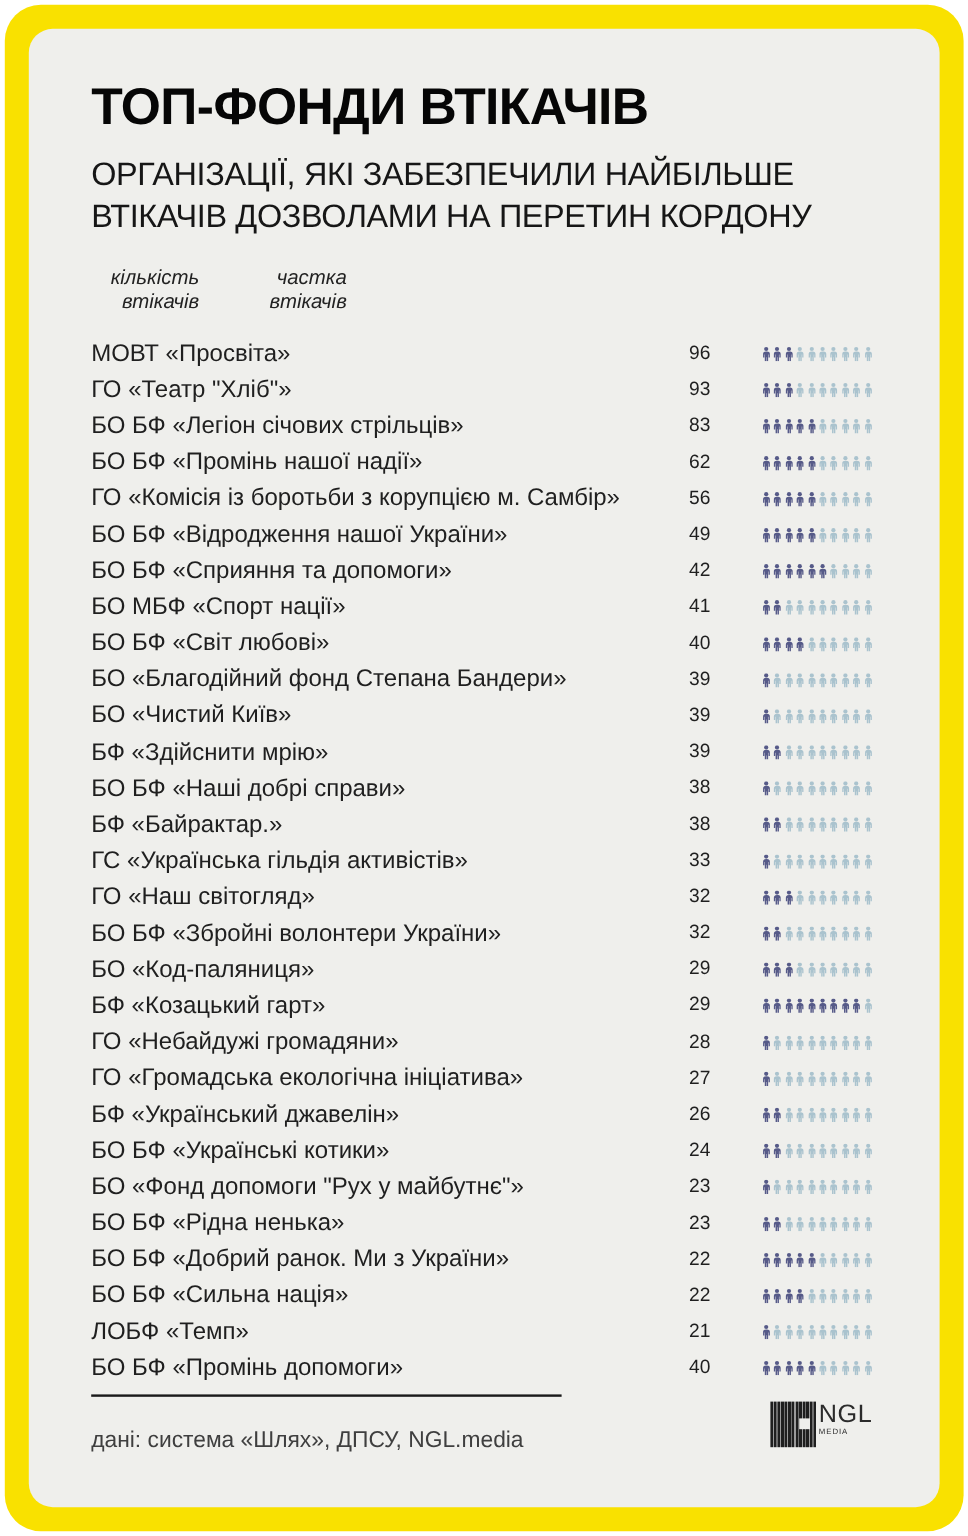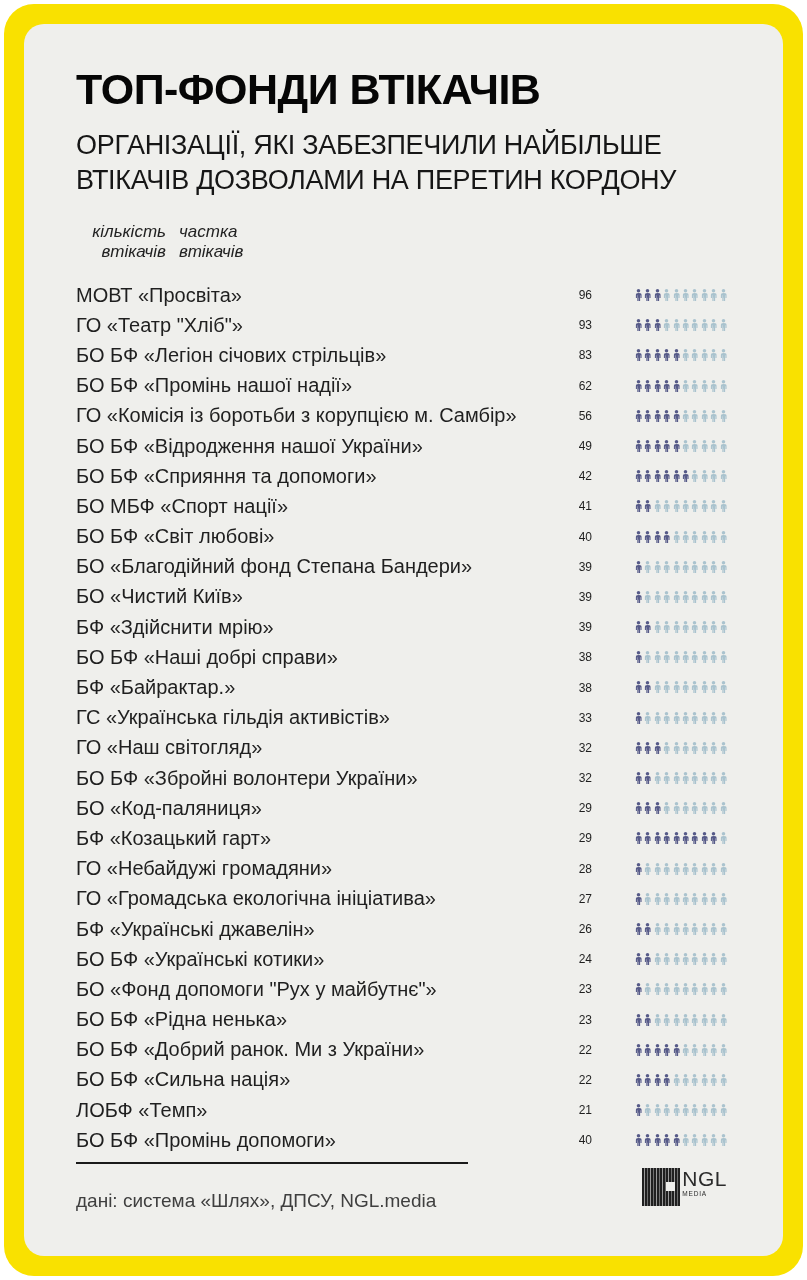--- a/index.html
+++ b/index.html
@@ -16,26 +16,26 @@
     margin:42px 0 0;font-size:43px;line-height:46px;font-weight:bold;
     letter-spacing:-0.5px;color:#060606;white-space:nowrap;
   }
   .subtitle{margin-top:16px;color:#161616;}
   .subtitle div{font-size:27px;line-height:35px;letter-spacing:-0.3px;white-space:nowrap;font-weight:500;}
 
   .hdr-row{display:flex;align-items:flex-end;margin-top:24px;color:#222;}
   .hdr{font-style:italic;font-size:17px;line-height:20px;}
   .hdr-org{flex:1;}
   .hdr-count{width:90px;text-align:right;}
-  .hdr-share{width:110px;margin-left:13px;text-align:left;}
+  .hdr-share{width:110px;margin-left:13px;text-align:right;}
 
   .rows{margin-top:18px;}
   .row{display:flex;align-items:center;height:30.2px;}
   .org{flex:1;font-size:20px;color:#1f1f1f;white-space:nowrap;overflow:hidden;}
-  .count{width:48px;text-align:right;font-size:12px;color:#1f1f1f;}
+  .count{width:48px;text-align:right;font-size:16px;color:#1f1f1f;}
   .picto{width:97px;margin-left:42px;display:flex;align-items:center;gap:0.4px;}
   .person{display:inline-flex;width:9px;}
   .person svg{width:9px;height:12.2px;display:block;}
   .person.filled{color:var(--icon-filled,#565a88);}
   .person.empty{color:var(--icon-empty,#aac3ce);}
 
   .footer{position:absolute;left:52px;bottom:44px;width:392px;border-top:2px solid #1a1a1a;padding-top:26px;}
   .source{font-size:19px;color:#3f3f3f;}
 
   .logo{position:absolute;right:56px;bottom:50px;display:flex;gap:2px;align-items:flex-start;}
@@ -1468,21 +1468,21 @@
               <span class="person empty">
                 <svg viewBox="0 0 20 27" xmlns="http://www.w3.org/2000/svg">
                   <circle cx="10" cy="4" r="3.9" fill="currentColor"></circle>
                   <path fill="currentColor" d="M10 8.6c-2.3 0-3.8.5-4.7 1.5-.8.9-1.1 2-1.1 3.4v6.4h2.4v-5.9h.8v12.6h2.7v-7.4h.8v7.4h2.7V14h.8v5.9h2.4v-6.4c0-1.4-.3-2.5-1.1-3.4-.9-1-2.4-1.5-4.7-1.5z"></path>
                 </svg>
               </span>
             </div>
   </div>
 
   <div class="row">
-    <div class="org">БФ «Українські джавелін»</div>
+    <div class="org">БФ «Український джавелін»</div>
     <div class="count">26</div>
     <div class="picto">
               <span class="person filled">
                 <svg viewBox="0 0 20 27" xmlns="http://www.w3.org/2000/svg">
                   <circle cx="10" cy="4" r="3.9" fill="currentColor"></circle>
                   <path fill="currentColor" d="M10 8.6c-2.3 0-3.8.5-4.7 1.5-.8.9-1.1 2-1.1 3.4v6.4h2.4v-5.9h.8v12.6h2.7v-7.4h.8v7.4h2.7V14h.8v5.9h2.4v-6.4c0-1.4-.3-2.5-1.1-3.4-.9-1-2.4-1.5-4.7-1.5z"></path>
                 </svg>
               </span>
               <span class="person filled">
                 <svg viewBox="0 0 20 27" xmlns="http://www.w3.org/2000/svg">

